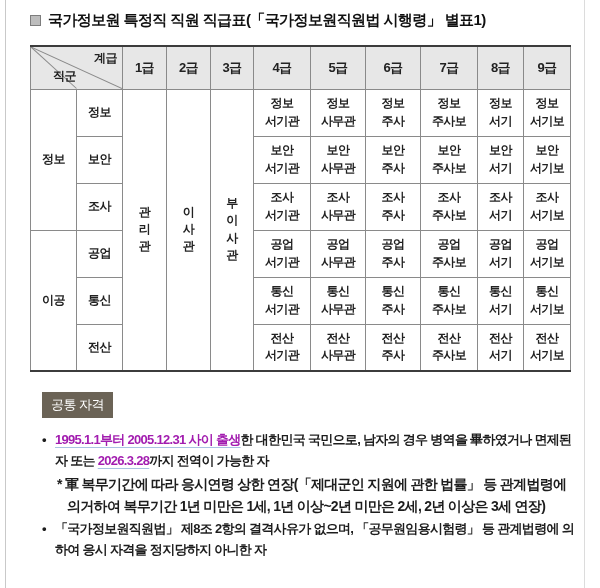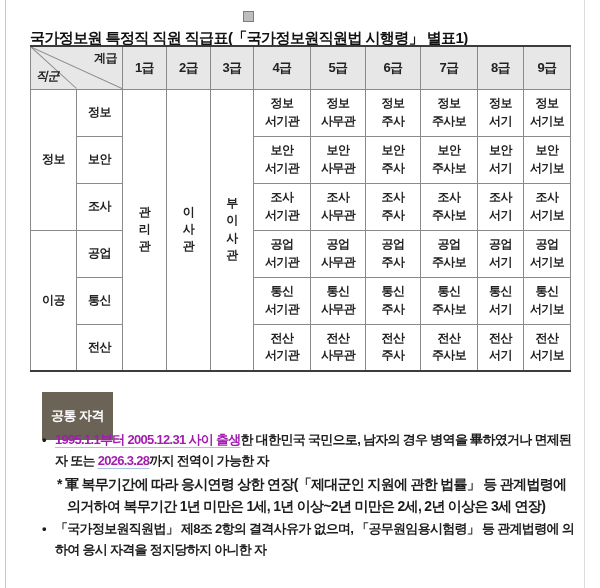--- a/index.html
+++ b/index.html
@@ -9,21 +9,21 @@
     width: 600px; height: 588px;
     background: #ffffff;
     font-family: "Liberation Sans", "DejaVu Sans", sans-serif;
     color: #1e1e1e;
     overflow: hidden;
   }
   .edge-left  { position: absolute; left: 5px;  top: 0; bottom: 0; width: 1px; background: #c9c9c9; }
   .edge-right { position: absolute; left: 584px; top: 0; bottom: 0; width: 1px; background: #dcdcdc; }
 
   
-  .title-row { position: absolute; left: 30px; top: 11px; display: flex; align-items: center; gap: 7px; flex-direction: column; }
+  .title-row { position: absolute; left: 30px; top: 11px; display: flex; align-items: center; gap: 7px; }
   .sq-icon { width: 11px; height: 11px; background: #bdbdbd; border: 1px solid #7d7d7d; flex: 0 0 auto; }
   .title-text { font-size: 15px; font-weight: bold; color: #111; letter-spacing: -0.6px; white-space: nowrap; }
 
   
   .grade-table {
     position: absolute; left: 30px; top: 45px; width: 540px;
     border-collapse: collapse; table-layout: fixed;
     border-top: 2px solid #3c3c3c; border-bottom: 2px solid #3c3c3c;
   }
   .grade-table th, .grade-table td {
@@ -40,28 +40,28 @@
     letter-spacing: -0.6px; line-height: 1.45;
     white-space: pre-line;
   }
   .vert { line-height: 1.6; }
   .no-l { border-left: none; }
   .no-r { border-right: none; }
 
   .corner { position: relative; padding: 0; }
   .corner svg { position: absolute; left: 0; top: 0; width: 100%; height: 100%; display: block; }
   .corner-top    { position: absolute; top: 3px; right: 5px;  font-size: 12px; font-weight: bold; }
-  .corner-bottom { position: absolute; bottom: 4px; left: 5px; font-size: 12px; font-weight: bold; font-style: italic; }
+  .corner-bottom { position: absolute; bottom: 4px; left: 22px; font-size: 12px; font-weight: bold; }
 
   
   .badge {
     position: absolute; left: 42px; top: 392px;
     background: #6b6356; color: #ffffff;
-    font-size: 13px; font-weight: bold; letter-spacing: -0.5px;
-    padding: 15px 9px;
+    font-size: 13px; font-weight: normal; letter-spacing: -0.5px;
+    padding: 4px 9px;
   }
   .bullet-item {
     position: absolute; left: 42px; width: 536px;
     font-size: 13px; font-weight: bold; letter-spacing: -0.7px;
     line-height: 21px; color: #1d1d1d;
     padding-left: 13px;
   }
   .bullet-item .bullet { position: absolute; left: 0; top: 0; }
   .item1 { top: 429px; }
   .item2 { top: 518px; }

